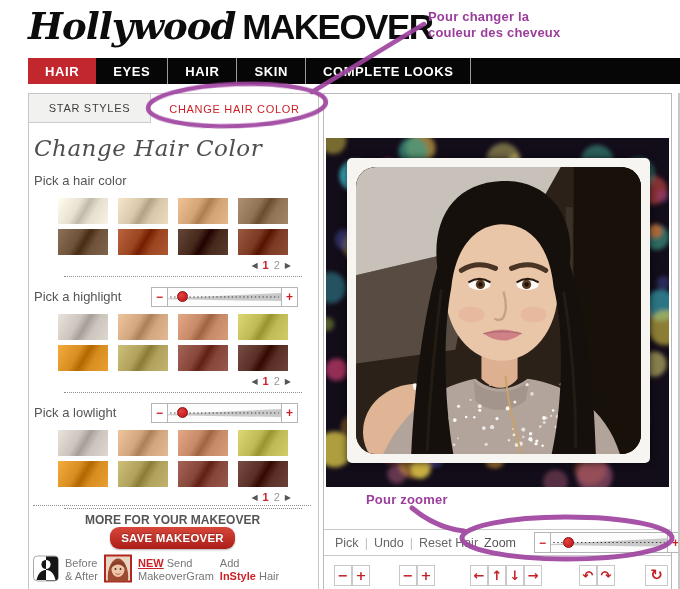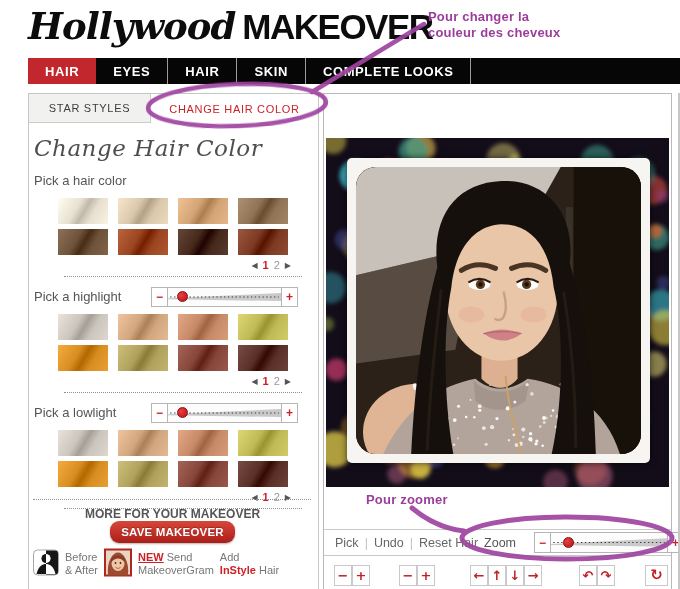--- a/index.html
+++ b/index.html
@@ -49,21 +49,21 @@
   .pg-num.current{color:#cc2127;font-weight:bold;}
   .dotted-sep{border:none;border-top:1px dotted #8f8f8f;margin:5px 3px 9px 31px;}
   
   .panel-footer{position:absolute;left:4px;right:7px;bottom:1px;}
   .footer-sep{border:none;border-top:1px dotted #8f8f8f;margin:0 0 7px 0;}
   .footer-head{display:flex;align-items:center;justify-content:space-between;margin:0 0 5px 1px;flex-direction:column;}
   .footer-heading{font-size:12px;font-weight:bold;color:#555;}
   .save-btn{background:linear-gradient(#d8463a,#ab1e18);color:#fff;font-weight:bold;font-size:11.5px;
     padding:5px 11px;border:none;border-radius:9px;letter-spacing:.2px;cursor:pointer;
     box-shadow:0 1px 2px rgba(0,0,0,.3);text-shadow:0 -1px 0 rgba(0,0,0,.25);font-family:"Liberation Sans",sans-serif;text-align:center;}
-  .footer-items{display:flex;align-items:center;gap:6px;font-size:11px;color:#777;line-height:1.2;padding-bottom:8px;}
+  .footer-items{display:flex;align-items:center;gap:6px;font-size:11px;color:#777;line-height:1.2;padding-bottom:2px;}
   .fi-icon{flex:0 0 auto;cursor:pointer;}
   .fi-label{white-space:nowrap;}
   .badge-new{color:#cc2127;font-weight:bold;text-decoration:underline;}
   .brand-red{color:#cc2127;font-weight:bold;}
   
   .right-panel{position:absolute;left:323px;width:349px;top:93px;bottom:0;background:#fff;
     border:1px solid #b9b9b9;border-bottom:none;box-sizing:border-box;}
   .photo{position:absolute;left:2px;top:44px;width:343px;height:349px;background:#120c18;}
   .photo svg.bokeh{position:absolute;inset:0;width:100%;height:100%;display:block;}
   .white-frame{position:absolute;left:21px;top:20px;width:303px;height:305px;background:#f7f5f1;

